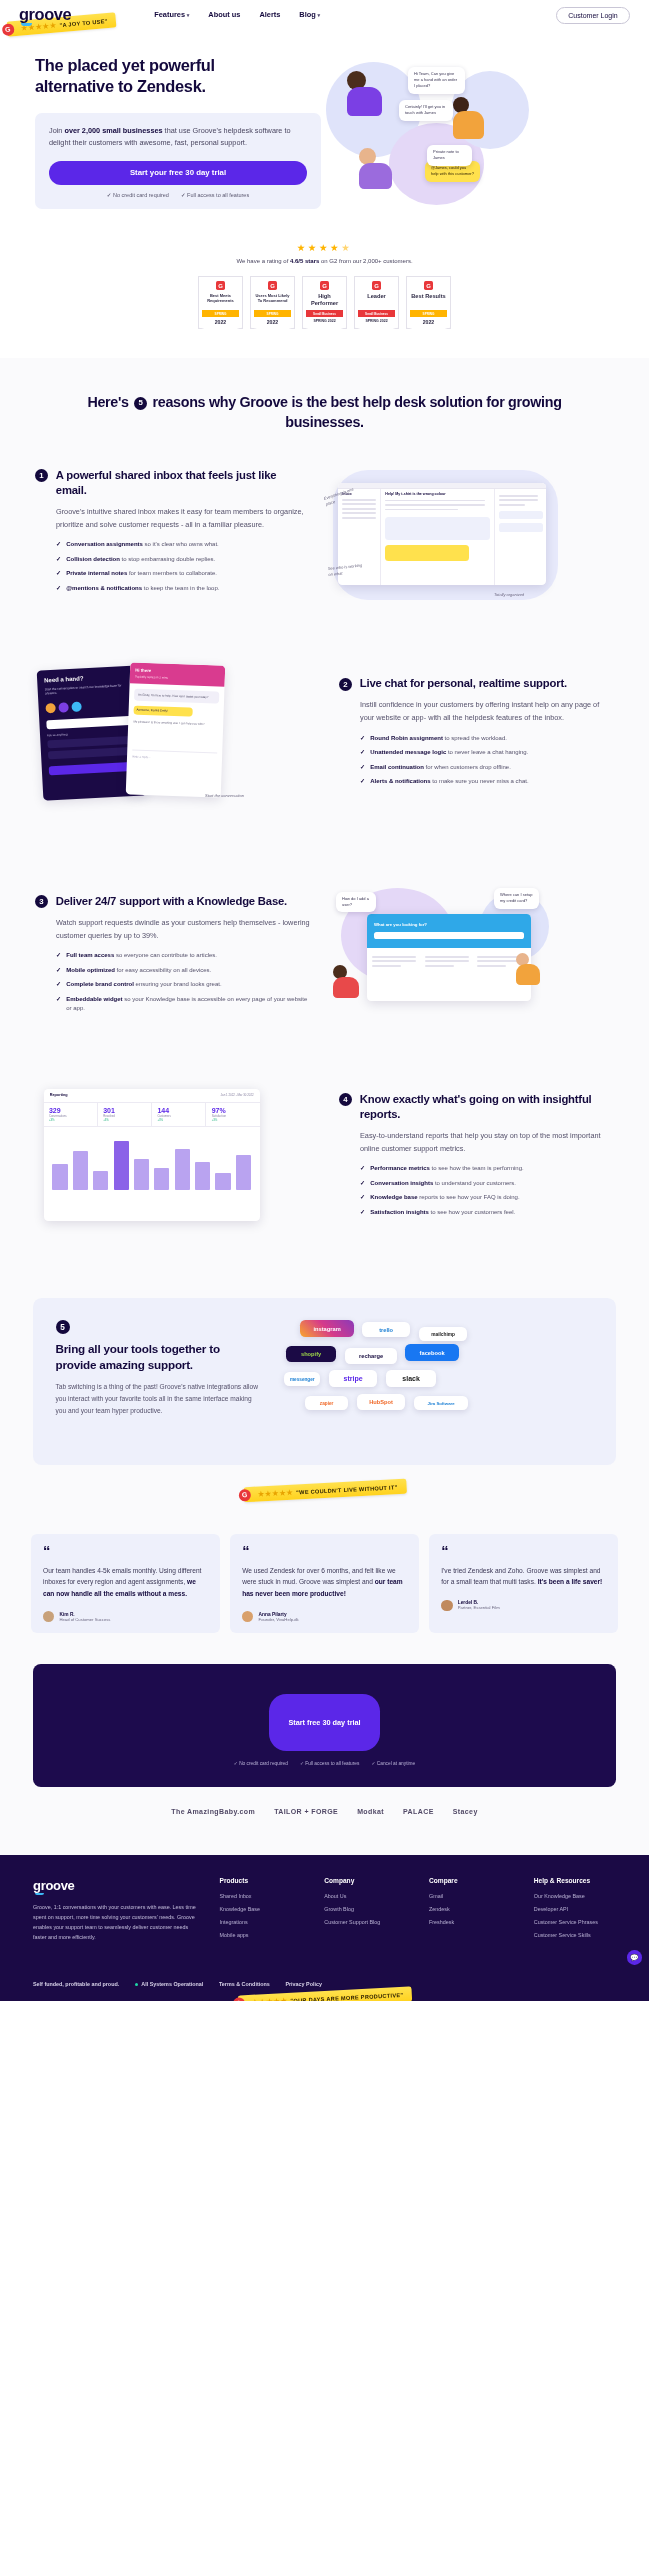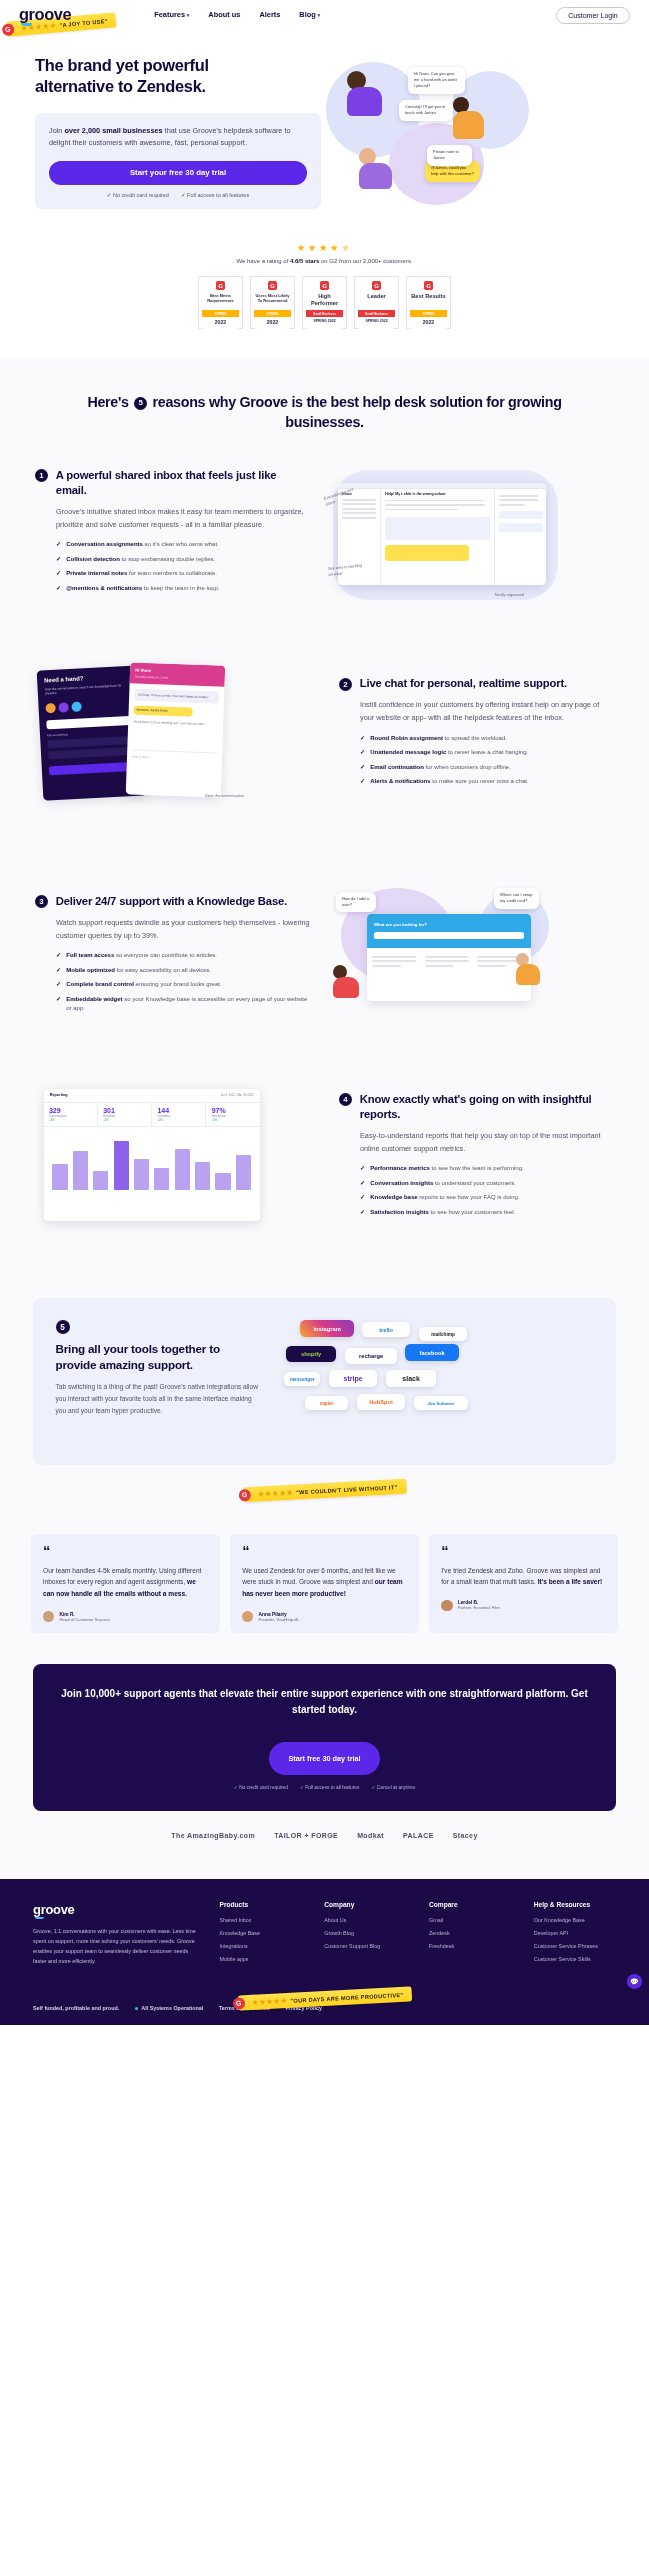--- a/index.html
+++ b/index.html
@@ -136,22 +136,22 @@
   .tst p { font-size:6.6px; line-height:1.72; color:#3b3755; margin-top:8.7px; }
   .tst p b { font-weight:700; color:#14093d; }
   .tst-ftr { display:flex; gap:5.2px; align-items:center; margin-top:12px; }
   .av { width:11.3px; height:11.3px; border-radius:50%; background:#c8a17a; flex:none; }
   .tst-ftr .nm { font-size:4.8px; font-weight:700; color:#14093d; }
   .tst-ftr .rl { font-size:4.2px; color:#6b6780; }
 
   
   .bcta { margin:22.5px 33px 0; background:#1d0b4d; border-radius:7.8px; padding:22.5px 26px 21px; text-align:center; }
   .bcta h3 { color:#fff; font-size:10px; line-height:1.6; font-weight:700; }
-  .bcta .btn { margin:24px auto 0; display:block; background:#5b27e8; color:#fff; border:none;
-     border-radius:17.3px; padding:12px 19px; font-size:7.3px; font-weight:700; cursor:pointer; font-family:inherit; }
+  .bcta .btn { margin:8px auto 0; display:block; background:#5b27e8; color:#fff; border:none;
+     border-radius:17.3px; padding:24px 19px; font-size:7.3px; font-weight:700; cursor:pointer; font-family:inherit; }
   .bcta .notes { display:flex; justify-content:center; gap:12px; margin-top:9.5px; }
   .bcta .notes span { font-size:4.8px; color:#b9b2d6; }
 
   .brands { display:flex; justify-content:center; align-items:center; gap:19px; padding:21px 0 22.5px; }
   .brands span { font-size:7px; font-weight:700; color:#2b2145; opacity:.82; letter-spacing:0.4px; }
 
   
   footer { background:#1b0a45; color:#fff; padding:22.5px 33px 14px; }
   .f-top { display:flex; gap:22.5px; }
   .f-brand { width:164px; }
@@ -191,21 +191,21 @@
 
   <div class="ribbon ribbon-hero">
     <span class="g2">G</span>
     <span class="stars">★★★★★</span>
     <span>"A JOY TO USE"</span>
   </div>
 
   <div class="hero">
     <div class="hero-left">
       <h1 class="hero-title">
-        <span>The brand yet powerful</span><br>
+        <span>The placed yet powerful</span><br>
         <span>alternative to Zendesk.</span>
       </h1>
       <div class="hero-card">
         <p><span>Join </span><b>over 2,000 small businesses</b><span> that use Groove's helpdesk software to delight their customers with awesome, fast, personal support.</span></p>
         <button class="cta">Start your free 30 day trial</button>
         <div class="cta-notes">
           <span><span class="tick">✓</span> <span>No credit card required</span></span>
           <span><span class="tick">✓</span> <span>Full access to all features</span></span>
         </div>
       </div>
@@ -612,21 +612,20 @@
             <div>
                 <div class="nm">Lerdel B.</div>
                 <div class="rl">Partner, Essential Film</div>
               </div>
           </div>
         </div>
       </div>
     </div>
 
     <div class="bcta">
-      <h3>Join 10,000+ support agents that elevate their entire support experience with one straightforward platform. Get started today.</h3>
       <button class="btn">Start free 30 day trial</button>
       <div class="notes">
         <span><span>✓</span> <span>No credit card required</span></span>
         <span><span>✓</span> <span>Full access to all features</span></span>
         <span><span>✓</span> <span>Cancel at anytime</span></span>
       </div>
     </div>
 
     <div class="brands">
       <span>The AmazingBaby.com</span>

